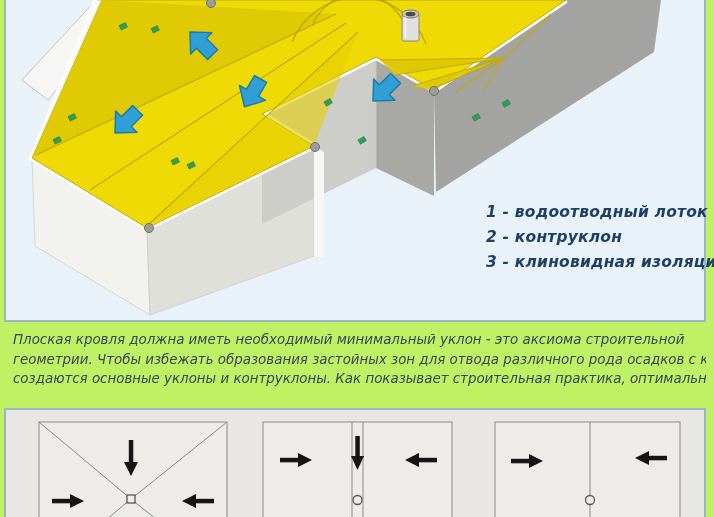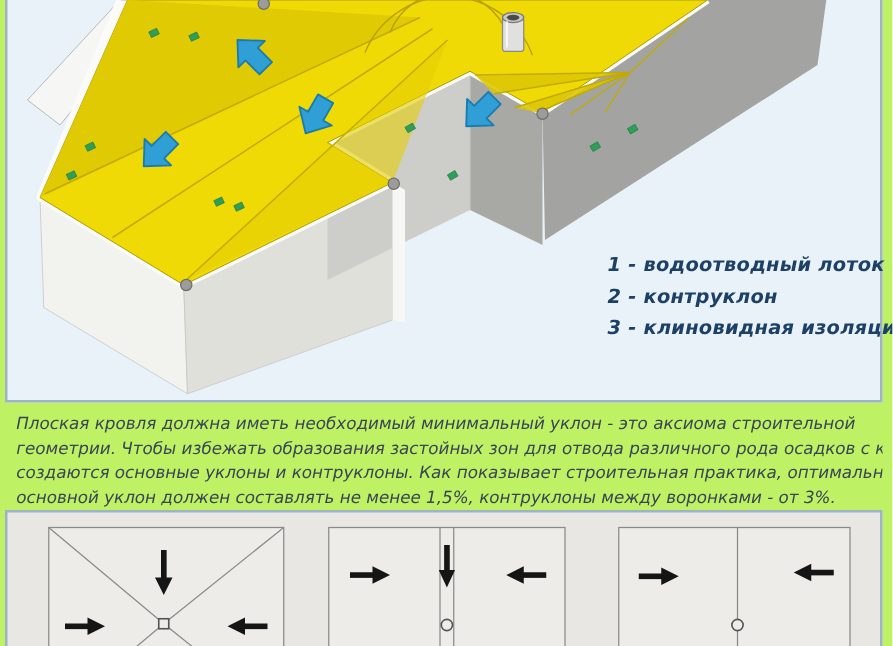--- a/index.html
+++ b/index.html
@@ -110,21 +110,20 @@
       <div>1 - водоотводный лоток</div>
       <div>2 - контруклон</div>
       <div>3 - клиновидная изоляция</div>
     </div>
   </section>
 
   <section class="text-block">
     <div class="pline">Плоская кровля должна иметь необходимый минимальный уклон - это аксиома строительной</div>
     <div class="pline">геометрии. Чтобы избежать образования застойных зон для отвода различного рода осадков с кровли,</div>
     <div class="pline">создаются основные уклоны и контруклоны. Как показывает строительная практика, оптимальный</div>
-    <div class="pline">основной уклон должен составлять не менее 1,5%, контруклоны между воронками - от 3%.</div>
   </section>
 
   <section class="bottom-panel">
     <svg width="698" height="128" viewBox="0 0 698 128">
 
       <g>
         <rect x="33" y="12" width="188" height="128" fill="#eeece9" stroke="#8a8a88"></rect>
         <g stroke="#8a8a88" stroke-width="1">
           <line x1="33" y1="12" x2="125" y2="89"></line>
           <line x1="221" y1="12" x2="125" y2="89"></line>

